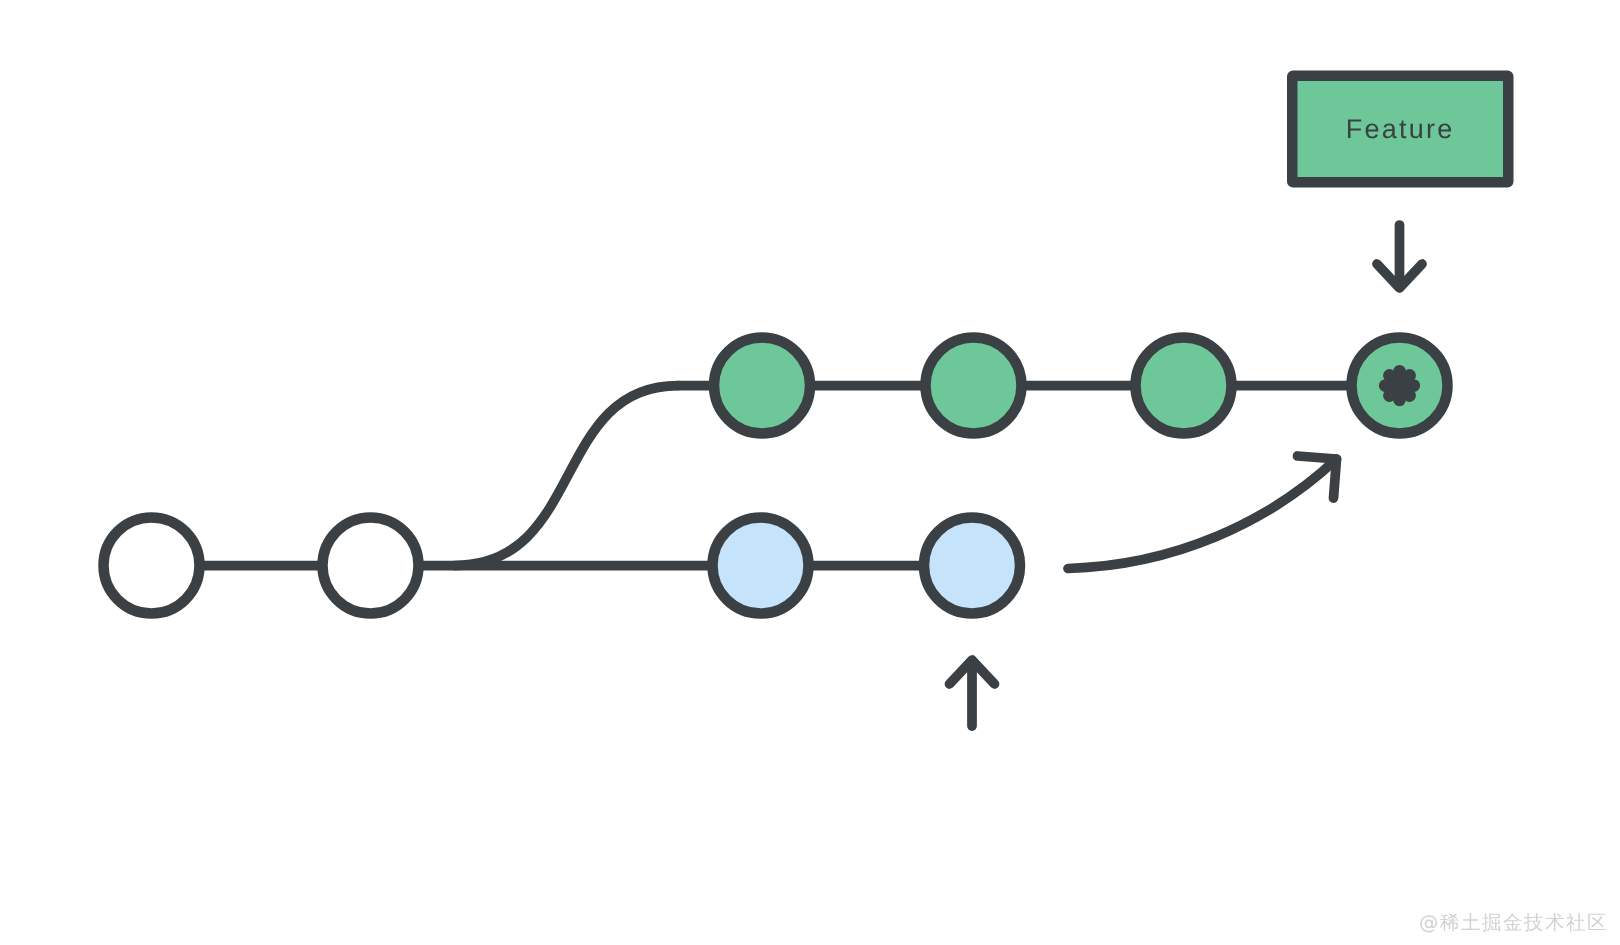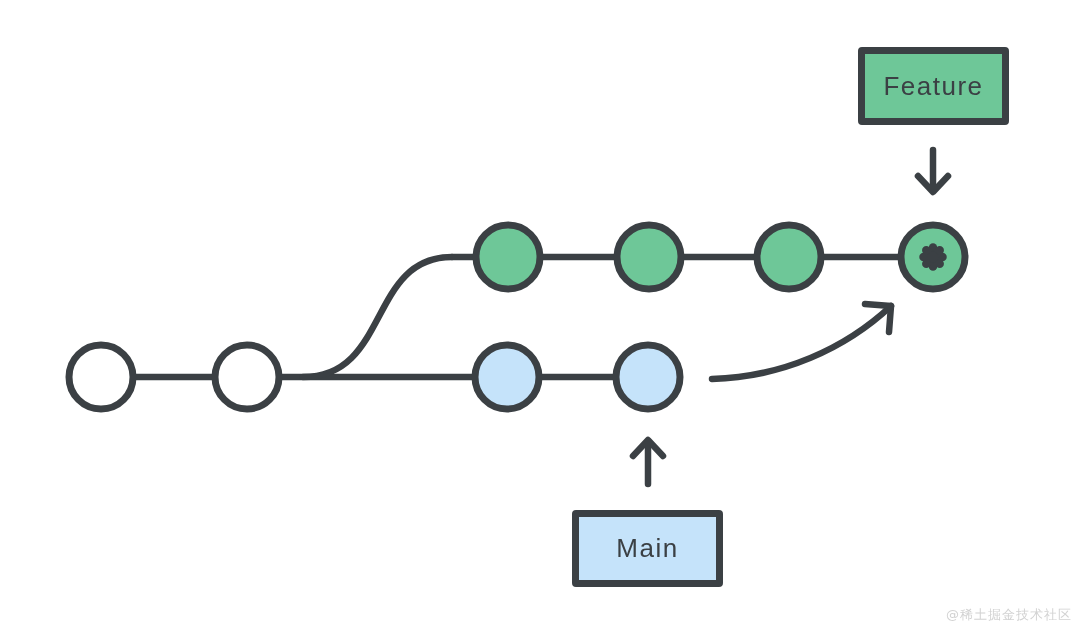--- a/index.html
+++ b/index.html
@@ -17,21 +17,21 @@
   }
   .label-box {
     position: absolute;
     box-sizing: border-box;
     display: flex;
     align-items: center;
     justify-content: center;
     border: 7px solid #3b4044;
     border-radius: 4px;
     color: #3b4044;
-    font-size: 26px;
+    font-size: 18px;
     letter-spacing: 1.5px;
   }
   .label-box.feature {
     left: 858px; top: 47px;
     width: 151px; height: 78px;
     background: #6ec798;
   }
   .label-box.main {
     left: 572px; top: 510px;
     width: 151px; height: 77px;
@@ -94,19 +94,16 @@
         <line x1="926.3" y1="263.7" x2="939.7" y2="250.3"></line>
       </g>
       <circle cx="933" cy="257" r="5.5" fill="#3b4044"></circle>
     </g>
   </svg>
 
   <div class="label-box feature">
     <span>Feature</span>
   </div>
 
-  <div class="label-box main">
-    <span>Main</span>
-  </div>
 
   <div class="watermark">@稀土掘金技术社区</div>
 
 </div>
 
 </body></html>

